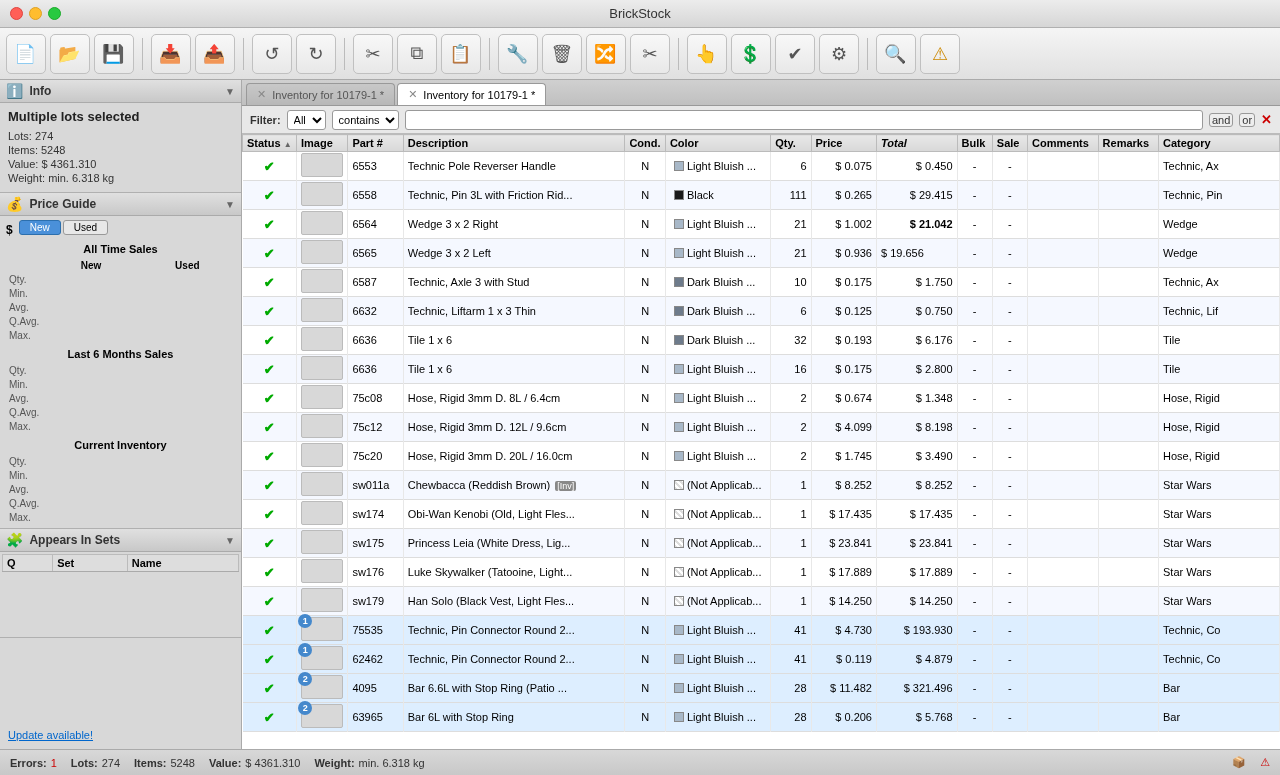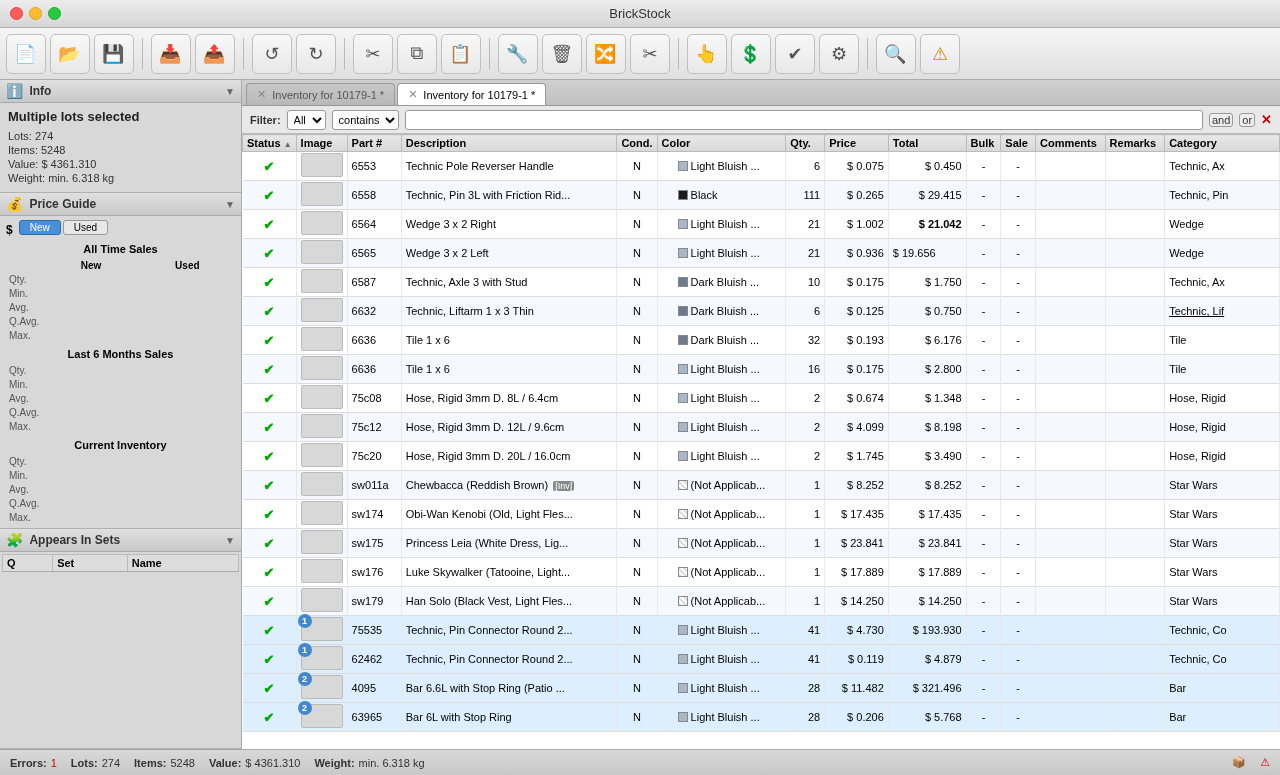--- a/index.html
+++ b/index.html
@@ -212,21 +212,21 @@
     .status-label { font-weight: bold; }
 
     
     .table-container::-webkit-scrollbar { width: 12px; height: 12px; }
     .table-container::-webkit-scrollbar-track { background: #f0f0f0; }
     .table-container::-webkit-scrollbar-thumb { background: #aaa; border-radius: 6px; }
 
     .sort-arrow { font-size: 8px; color: #666; }
 
     td.color-cell { 
-      padding: 1px 20px;
+      padding: 1px 8px;
       text-align: right;
     }
     .color-cell-inner { display: flex; align-items: center; gap: 3px; }
   </style>
 </head>
 <body>
 
 <div class="title-bar">
   <div class="traffic-lights">
     <div class="tl tl-red"></div>
@@ -371,20 +371,23 @@
               <th>Q</th>
               <th>Set</th>
               <th>Name</th>
             </tr>
           </thead>
           <tbody id="appears-tbody"></tbody>
         </table>
       </div>
     </div>
 
+    <div style="flex:1; display:flex; align-items:flex-end; padding-bottom:4px;">
+      <a class="update-link">Update available!</a>
+    </div>
 
   </div>
 
   <div class="right-panel">
 
     <div class="tab-bar">
       <div class="tab inactive">
         <span style="font-size:11px; color:#888; cursor:pointer;">✕</span>
         <span>Inventory for 10179-1 *</span>
       </div>
@@ -413,21 +416,21 @@
         <thead>
           <tr>
             <th style="width:28px;">Status <span class="sort-arrow">▲</span></th>
             <th style="width:50px;">Image</th>
             <th style="width:55px;">Part #</th>
             <th style="width:220px;margin-left:28px;">Description</th>
             <th style="width:38px;">Cond.</th>
             <th style="width:100px;">Color</th>
             <th style="width:40px;">Qty.</th>
             <th style="width:65px;">Price</th>
-            <th style="width:75px;">Total</th>
+            <th style="width:75px;font-style:italic;">Total</th>
             <th style="width:35px;">Bulk</th>
             <th style="width:35px;">Sale</th>
             <th style="width:70px;margin-left:23px;">Comments</th>
             <th style="width:60px;">Remarks</th>
             <th style="width:120px;">Category</th>
           </tr>
         </thead>
         <tbody id="main-tbody">
             <tr>
               <td class="td-status"><span class="check-icon">✔</span></td>
@@ -546,21 +549,21 @@
                   <span>Dark Bluish ...</span>
                 </div>
               </td>
               <td class="td-qty" style="text-align: right;">6</td>
               <td class="td-price" style="text-align: right;">$ 0.125</td>
               <td class="td-total" style="text-align: right;">$ 0.750</td>
               <td class="td-bulk" style="text-align: center;">-</td>
               <td class="td-sale" style="text-align: center;">-</td>
               <td class="td-comments"></td>
               <td class="td-remarks"></td>
-              <td class="td-category" style="max-width: 120px; overflow: hidden; text-overflow: ellipsis; text-decoration: underline;">Technic, Lif</td>
+              <td class="td-category" style="max-width: 120px; overflow: hidden; text-overflow: ellipsis;">Technic, Lif</td>
             </tr>
             <tr>
               <td class="td-status"><span class="check-icon">✔</span></td>
               <td class="td-image"><div style="width: 42px; height: 24px; background: rgb(216, 216, 216); border: 1px solid rgb(187, 187, 187); border-radius: 2px; display: inline-block; position: relative;"></div></td>
               <td class="td-part">6636</td>
               <td class="td-desc" style="max-width: 220px; overflow: hidden; text-overflow: ellipsis;">Tile 1 x 6</td>
               <td class="td-cond">N</td>
               <td class="color-cell">
                 <div class="color-cell-inner">
                   <span class="color-swatch" style="width: 10px; height: 10px; border: 1px solid rgb(136, 136, 136); background: rgb(110, 123, 139); display: inline-block;"></span>

